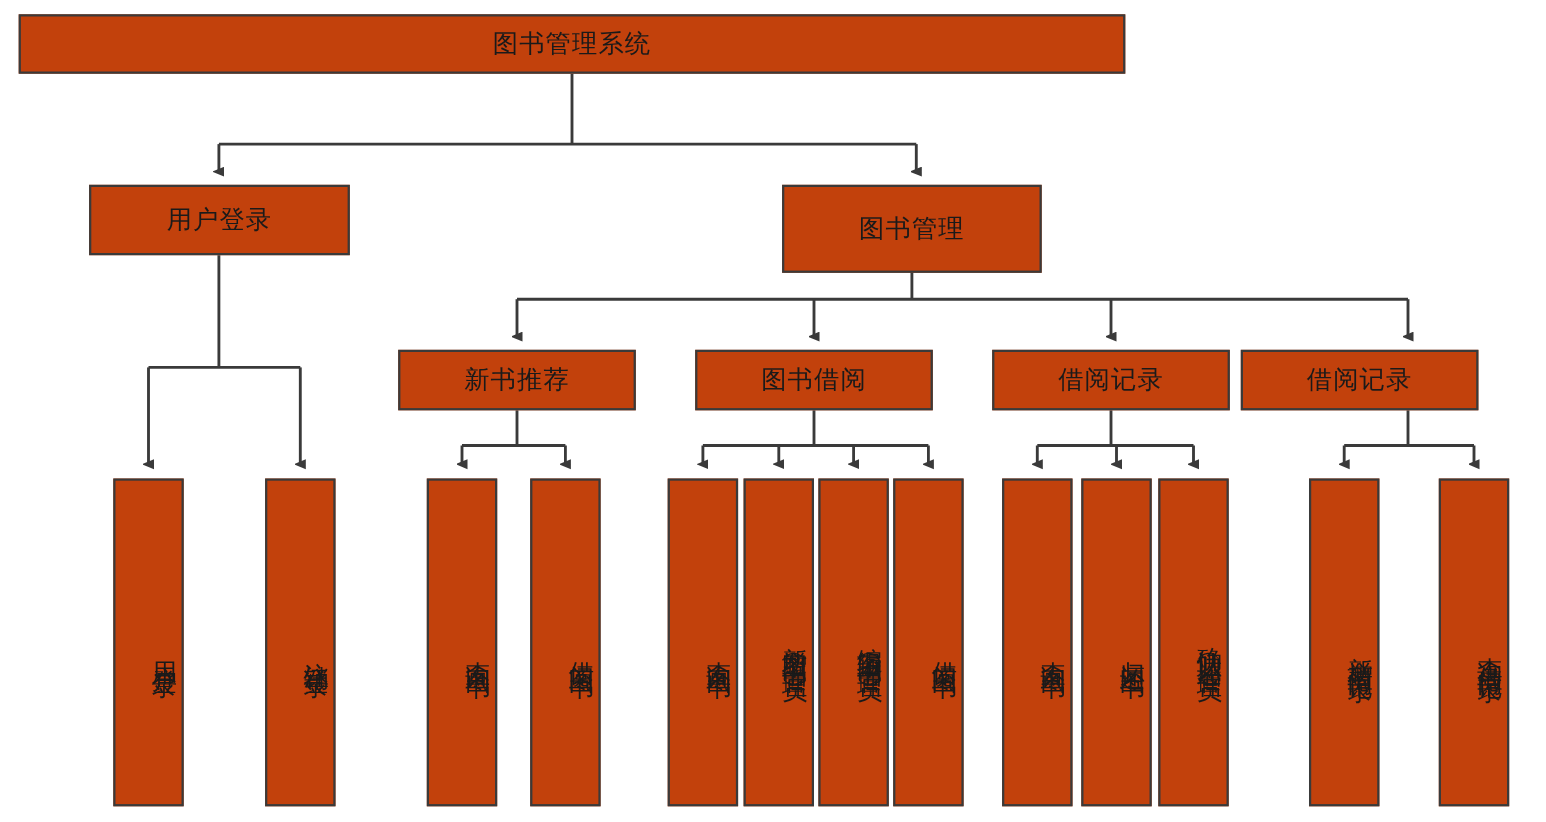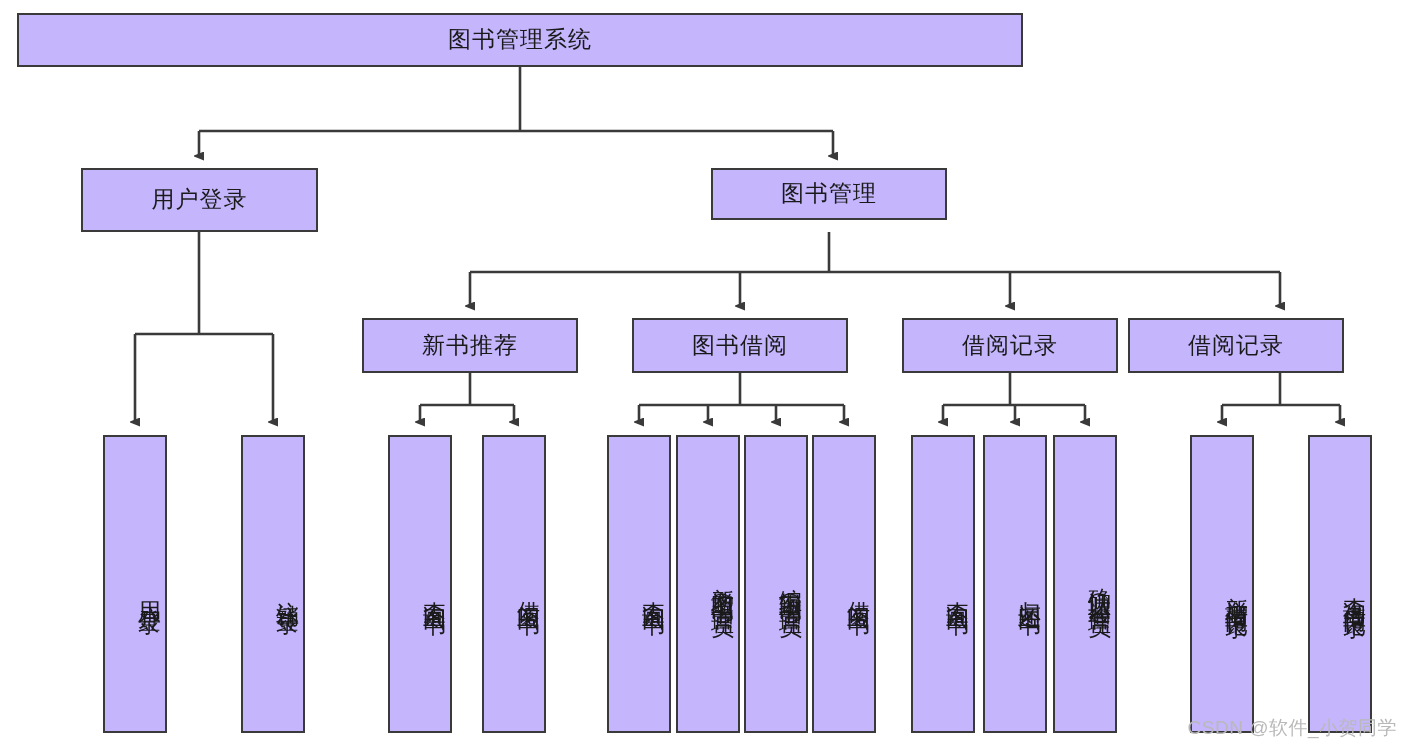--- a/index.html
+++ b/index.html
@@ -13,21 +13,21 @@
   #canvas {
     position: relative;
     width: 1405px;
     height: 747px;
     background: #ffffff;
     overflow: hidden;
   }
   .node {
     position: absolute;
     box-sizing: border-box;
-    background: #c4b5fd;
+    background: #c2410c;
     border: 2.5px solid #3a3a3a;
     display: flex;
     align-items: center;
     justify-content: center;
     color: #1a1a1a;
     letter-spacing: 1px;
   }
   .node.h {
     font-size: 23px;
     line-height: 1.2;
@@ -119,21 +119,21 @@
   </svg>
 
   <div class="node h" id="root-node" style="left: 17px; top: 13px; width: 1006px; height: 54px;">
     <span>图书管理系统</span>
   </div>
 
   <div id="level2-layer">
       <div class="node h" style="left: 81px; top: 168px; width: 237px; height: 64px;">
         <span>用户登录</span>
       </div>
-      <div class="node h" style="left: 711px; top: 168px; width: 236px; height: 52px;">
+      <div class="node h" style="left: 711px; top: 168px; width: 236px; height: 80px;">
         <span>图书管理</span>
       </div>
     </div>
   <div id="level3-layer">
       <div class="node h" style="left: 362px; top: 318px; width: 216px; height: 55px;">
         <span>新书推荐</span>
       </div>
       <div class="node h" style="left: 632px; top: 318px; width: 216px; height: 55px; text-align: right;">
         <span>图书借阅</span>
       </div>
@@ -179,14 +179,13 @@
         <span>确认归还（管理员）</span>
       </div>
       <div class="node v" style="left: 1190px; top: 435px; width: 64px; height: 298px;">
         <span>新增借阅记录</span>
       </div>
       <div class="node v" style="left: 1308px; top: 435px; width: 64px; height: 298px;">
         <span>查询借阅记录</span>
       </div>
     </div>
 
-  <div class="wm">CSDN @软件_小贺同学</div>
 </div>
 
 </body></html>

